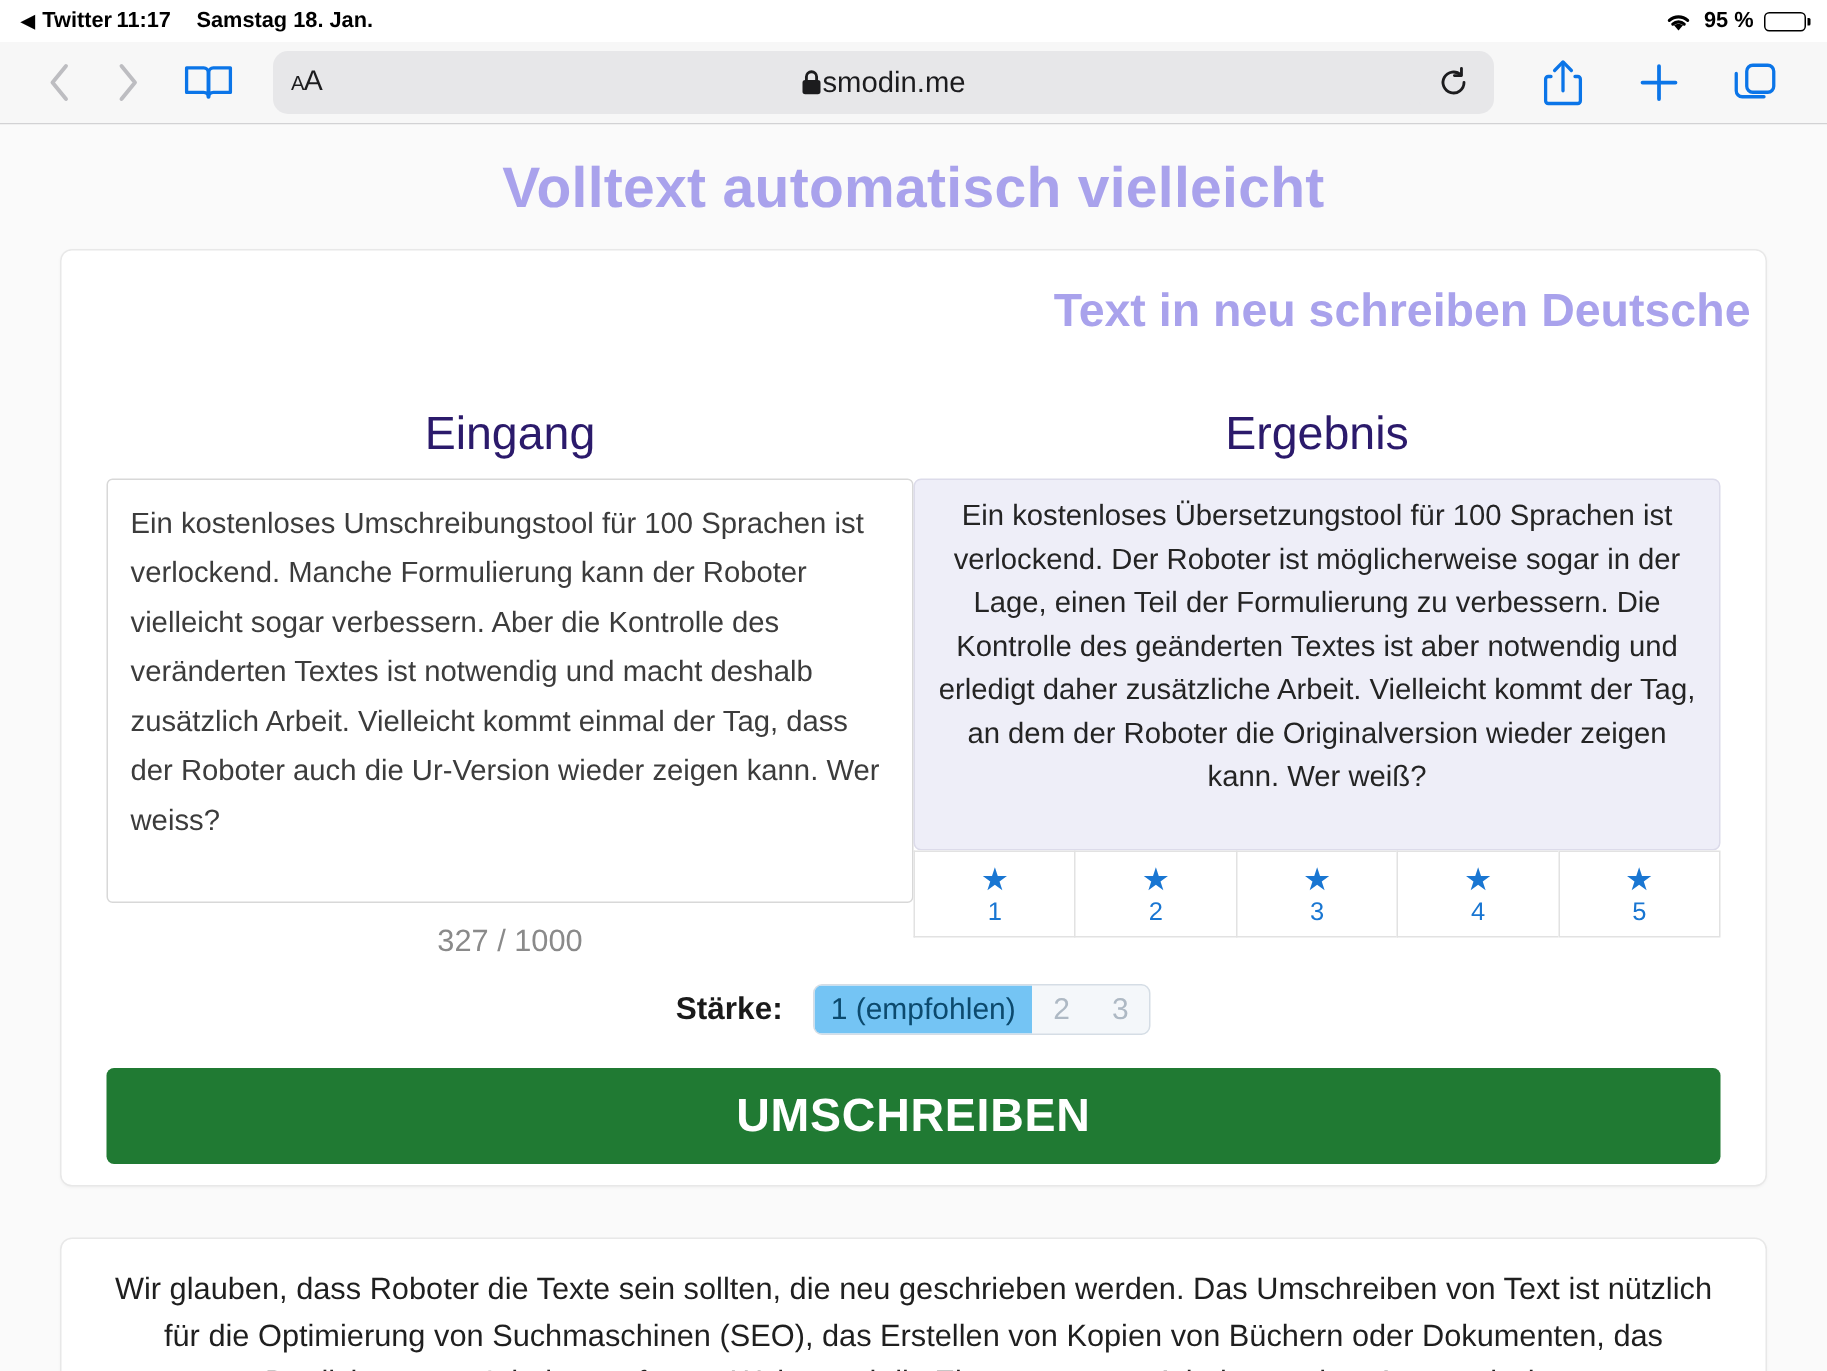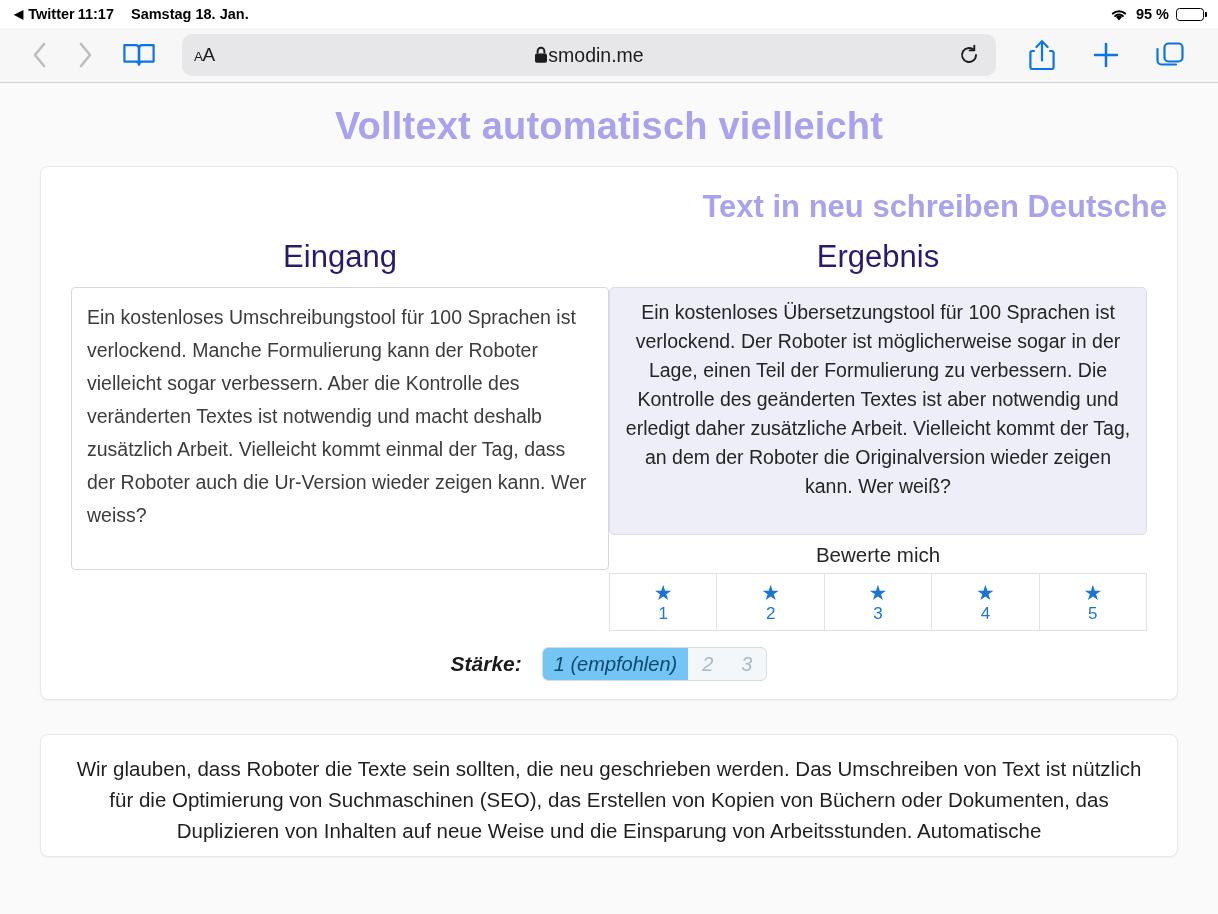--- a/index.html
+++ b/index.html
@@ -110,21 +110,21 @@
   }
   .card-pad { padding: 18px 10px 14px; }
 
   .card-title {
     text-align: right;
     font-size: 31px; font-weight: bold;
     color: #a9a2ec;
     padding: 4px 0 14px;
   }
 
-  .cols { display: flex; padding: 0 20px; }
+  .cols { display: flex; padding: 0 20px; margin-top: 32px; }
   .col { flex: 1; min-width: 0; }
 
   .col-head {
     text-align: center;
     font-size: 31px;
     color: #2b1a6b;
     padding-bottom: 12px;
   }
 
   textarea.input-area {
@@ -171,21 +171,21 @@
     align-items: center; justify-content: center;
     gap: 2px;
     background: #fff;
   }
   .star-cell:last-child { border-right: 1px solid #e2e2e2; }
   .star-glyph { color: #1976d2; font-size: 21px; line-height: 1; }
   .star-num { color: #1976d2; font-size: 17px; line-height: 1; }
 
   .strength-row {
     display: flex; align-items: center; justify-content: center;
-    gap: 20px; padding: 16px 0 4px; font-style: italic;
+    gap: 20px; padding: 16px 0 4px;
   }
   .strength-label { font-size: 21px; font-weight: bold; color: #1a1a1a; }
   .seg {
     display: flex; align-items: stretch;
     border: 1px solid #d5dde5; border-radius: 6px;
     background: #f4f7fa; overflow: hidden;
     height: 34px;
   }
   .seg-item {
     display: flex; align-items: center; justify-content: center;
@@ -321,27 +321,27 @@
 
   <div class="card">
     <div class="card-pad">
       <h2 class="card-title">Text in neu schreiben Deutsche</h2>
 
       <div class="cols">
 
         <div class="col">
           <div class="col-head">Eingang</div>
           <textarea class="input-area" placeholder="" style="">Ein kostenloses Umschreibungstool für 100 Sprachen ist verlockend. Manche Formulierung kann der Roboter vielleicht sogar verbessern. Aber die Kontrolle des veränderten Textes ist notwendig und macht deshalb zusätzlich Arbeit. Vielleicht kommt einmal der Tag, dass der Roboter auch die Ur-Version wieder zeigen kann. Wer weiss?</textarea>
+          <div class="counter">327 / 1000</div>
         </div>
 
         <div class="col">
           <div class="col-head">Ergebnis</div>
           <div class="result-box">Ein kostenloses Übersetzungstool für 100 Sprachen ist verlockend. Der Roboter ist möglicherweise sogar in der Lage, einen Teil der Formulierung zu verbessern. Die Kontrolle des geänderten Textes ist aber notwendig und erledigt daher zusätzliche Arbeit. Vielleicht kommt der Tag, an dem der Roboter die Originalversion wieder zeigen kann. Wer weiß?</div>
 
-          <div class="rate-label">Bewerte mich</div>
           <div class="stars">
             <div class="star-cell">
               <span class="star-glyph">★</span>
               <span class="star-num">1</span>
             </div>
             <div class="star-cell">
               <span class="star-glyph">★</span>
               <span class="star-num">2</span>
             </div>
             <div class="star-cell">
@@ -363,20 +363,21 @@
 
       <div class="strength-row">
         <span class="strength-label">Stärke:</span>
         <div class="seg">
           <div class="seg-item active">1 (empfohlen)</div>
           <div class="seg-item">2</div>
           <div class="seg-item">3</div>
         </div>
       </div>
 
+      <button class="submit-btn">UMSCHREIBEN</button>
     </div>
   </div>
 
   <div class="card card2">
     <p class="card2-body">Wir glauben, dass Roboter die Texte sein sollten, die neu geschrieben werden. Das Umschreiben von Text ist nützlich für die Optimierung von Suchmaschinen (SEO), das Erstellen von Kopien von Büchern oder Dokumenten, das Duplizieren von Inhalten auf neue Weise und die Einsparung von Arbeitsstunden. Automatische</p>
   </div>
 
 </div>
 
 </body></html>

